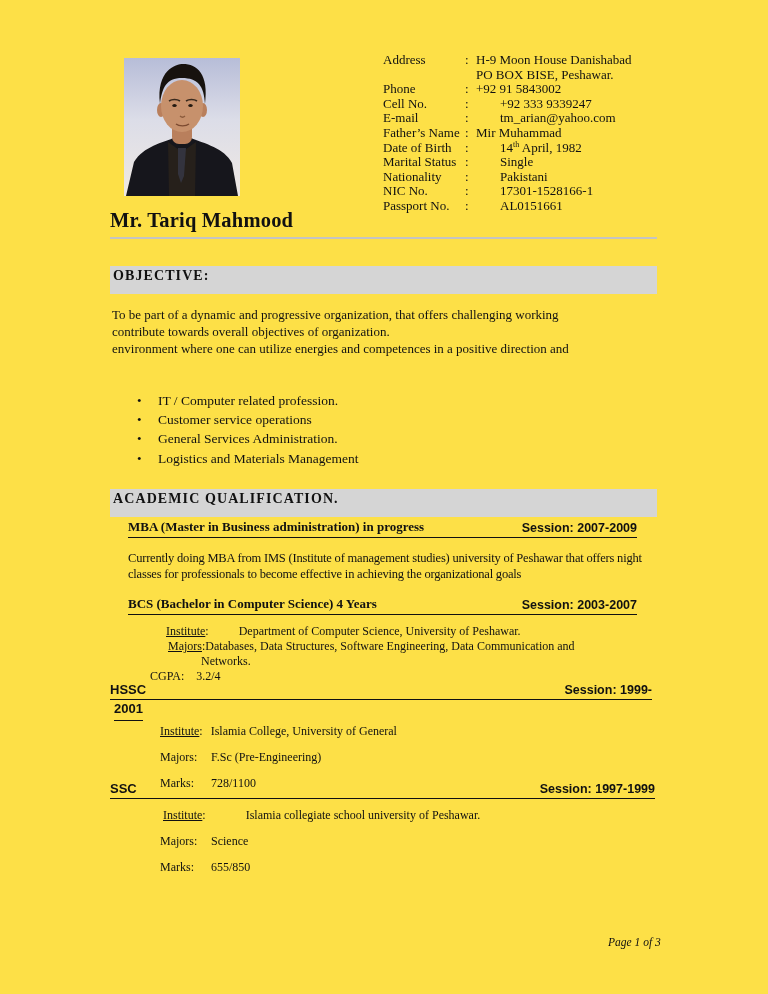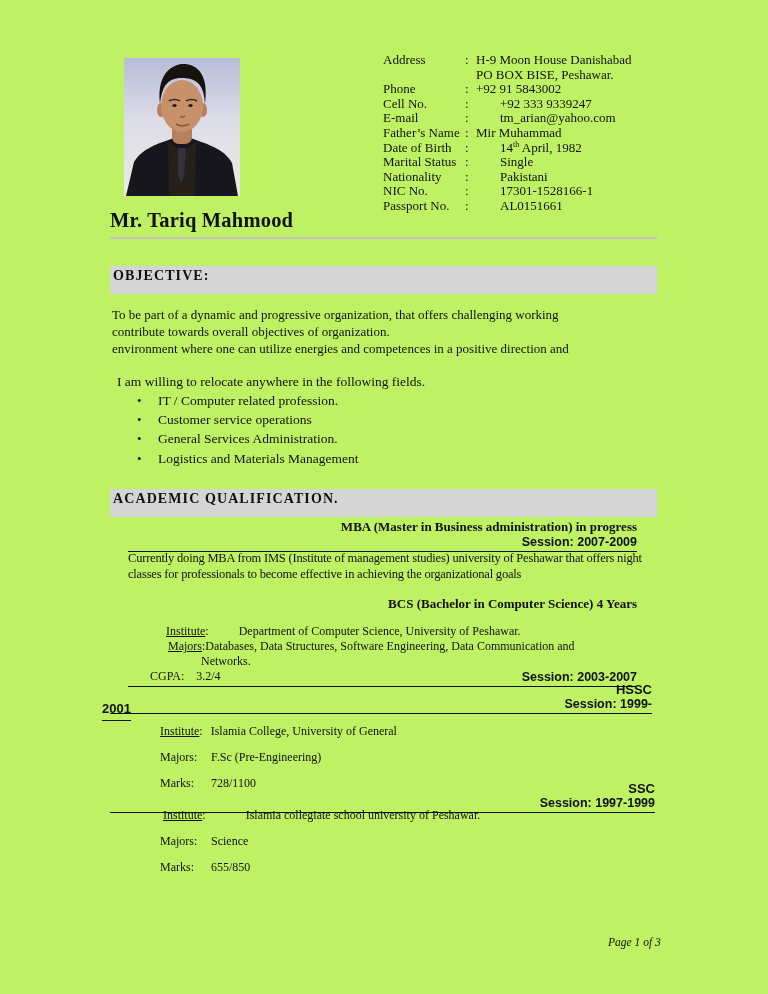--- a/index.html
+++ b/index.html
@@ -1,17 +1,17 @@
 <!DOCTYPE html>
 <html><head>
 <meta charset="utf-8">
 <style>
   html,body{margin:0;padding:0;background:#ffffff;}
   .page{
-    position:relative;width:768px;height:994px;background:#bef264;
+    position:relative;width:768px;height:994px;background:#fde047;
     font-family:"Liberation Serif", serif;color:#111111;overflow:hidden;
   }
   .abs{position:absolute;}
 
   
   .photo{left:124px;top:58px;width:116px;height:138px;}
 
   
   .info{left:383px;top:53px;width:305px;font-size:13px;line-height:14.6px;}
   .irow{display:flex;white-space:nowrap;}
@@ -35,31 +35,31 @@
   .bar-academic{top:489px;}
 
   
   .obj-para{left:112px;top:306px;font-size:13px;line-height:17px;white-space:nowrap;}
   .willing{left:117px;top:374px;font-size:13.5px;white-space:nowrap;}
   .flist{left:137px;top:391px;font-size:13.5px;}
   .fitem{display:flex;height:19.3px;align-items:center;white-space:nowrap;}
   .fdot{display:inline-block;width:21px;font-size:13px;}
 
   
-  .hrow{display:flex;align-items:flex-end;border-bottom:1.5px solid #111;padding-bottom:2px;box-sizing:border-box;flex-direction:column;}
+  .hrow{display:flex;align-items:flex-end;border-bottom:1.5px solid #111;padding-bottom:2px;box-sizing:border-box;}
   .htitle{font-weight:bold;font-size:13px;white-space:nowrap;}
   .htitle-sans{font-weight:bold;font-size:13px;white-space:nowrap;font-family:"Liberation Sans", sans-serif;}
   .hfill{flex:1;}
   .hsession{font-weight:bold;font-size:12.5px;white-space:nowrap;font-family:"Liberation Sans", sans-serif;}
   .row-mba{left:128px;top:519px;width:509px;}
   .row-bcs{left:128px;top:596px;width:509px;gap:29px;}
   .row-hssc{left:110px;top:682px;width:542px;}
   .row-ssc{left:110px;top:781px;width:545px;}
   .hssc2001{
-    left:102px;top:701px;font-weight:bold;font-size:13px;
+    left:114px;top:701px;font-weight:bold;font-size:13px;
     font-family:"Liberation Sans", sans-serif;
     border-bottom:1.5px solid #111;padding-bottom:4px;
   }
 
   
   .mba-desc{left:128px;top:550px;font-size:12.5px;line-height:16px;letter-spacing:-0.2px;white-space:nowrap;}
   .details{font-size:12px;line-height:15px;}
   .d-bcs{left:110px;top:624px;}
   .d-hssc{left:110px;top:724px;}
   .d-ssc{left:110px;top:808px;}
@@ -170,21 +170,20 @@
 
   <div class="abs name">Mr. Tariq Mahmood</div>
   <div class="abs name-rule"></div>
 
   <div class="abs secbar bar-objective">OBJECTIVE:</div>
   <div class="abs obj-para">
     <div>To be part of a dynamic and progressive organization, that offers challenging working</div>
     <div>contribute towards overall objectives of organization.</div>
     <div>environment where one can utilize energies and competences in a positive direction and</div>
   </div>
-  <div class="abs willing">I am willing to relocate anywhere in the following fields.</div>
   <div class="abs flist">
     <div class="fitem">
         <span class="fdot">•</span>
         <span>IT / Computer related profession.</span>
       </div>
     <div class="fitem">
         <span class="fdot">•</span>
         <span>Customer service operations</span>
       </div>
     <div class="fitem">

